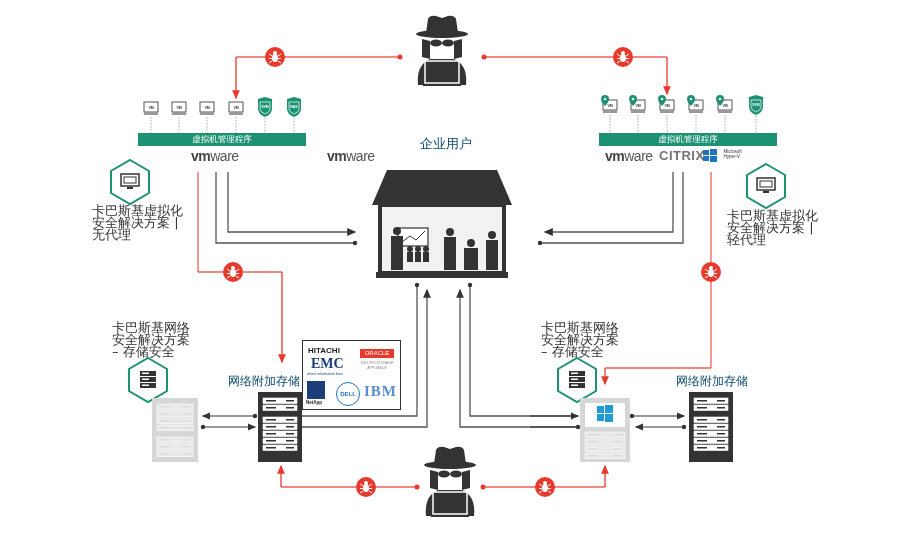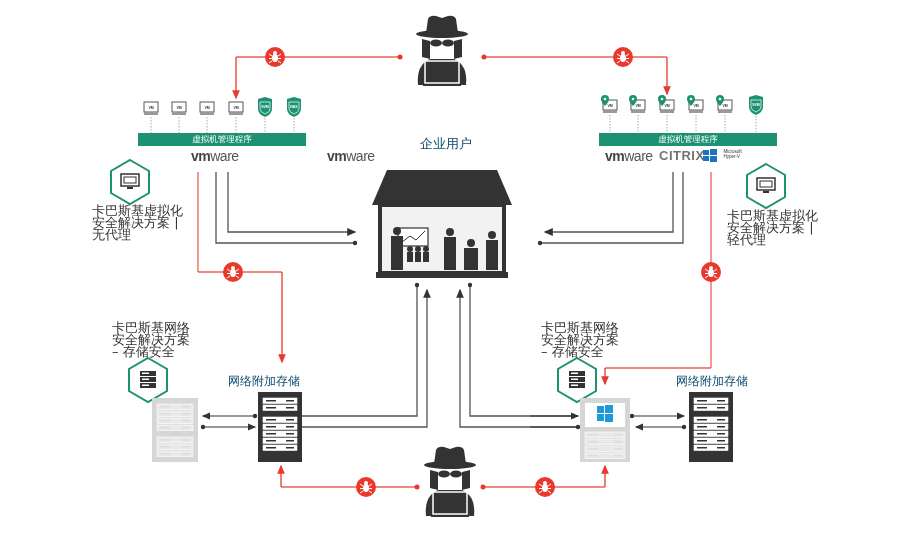--- a/index.html
+++ b/index.html
@@ -397,13 +397,25 @@
 </div>
 <div class="lbl" style="left:541px;top:322px;width:70px;">
   <div>卡巴斯基网络</div>
   <div>安全解决方案</div>
   <div>– 存储安全</div>
 </div>
 
 <div class="lbl-lg" style="left:228px;top:373px;">网络附加存储</div>
 <div class="lbl-lg" style="left:676px;top:373px;">网络附加存储</div>
 
+<div class="vendor-box">
+  <div class="v" style="left:5px;top:5px;font-size:8px;font-weight:bold;color:#222;">HITACHI</div>
+  <div class="v" style="left:8px;top:15px;font-size:14px;font-weight:bold;color:#1b3d7a;font-family:'Liberation Serif',serif;">EMC</div>
+  <div class="v" style="left:4px;top:31px;font-size:3.5px;color:#1b3d7a;">where information lives</div>
+  <div class="v" style="left:57px;top:8px;width:34px;height:9px;background:#e8392d;color:#fff;font-size:6px;line-height:9px;text-align:center;">ORACLE</div>
+  <div class="v" style="left:57px;top:20px;width:34px;font-size:3.5px;color:#888;text-align:center;">SUN ZFS STORAGE</div>
+  <div class="v" style="left:57px;top:25px;width:34px;font-size:3.5px;color:#888;text-align:center;">APPLIANCE</div>
+  <div class="v" style="left:4px;top:40px;width:18px;height:18px;background:#1b3d7a;"></div>
+  <div class="v" style="left:3px;top:59px;font-size:4.5px;font-weight:bold;color:#222;">NetApp</div>
+  <div class="v" style="left:33px;top:41px;width:22px;height:22px;border:1.5px solid #1e73be;border-radius:50%;color:#1e73be;font-size:6px;line-height:22px;text-align:center;font-weight:bold;">DELL</div>
+  <div class="v" style="left:61px;top:42px;font-size:15px;font-weight:bold;color:#5b8fd0;letter-spacing:1px;font-family:'Liberation Serif',serif;">IBM</div>
+</div>
 </div>
 
 </body></html>

